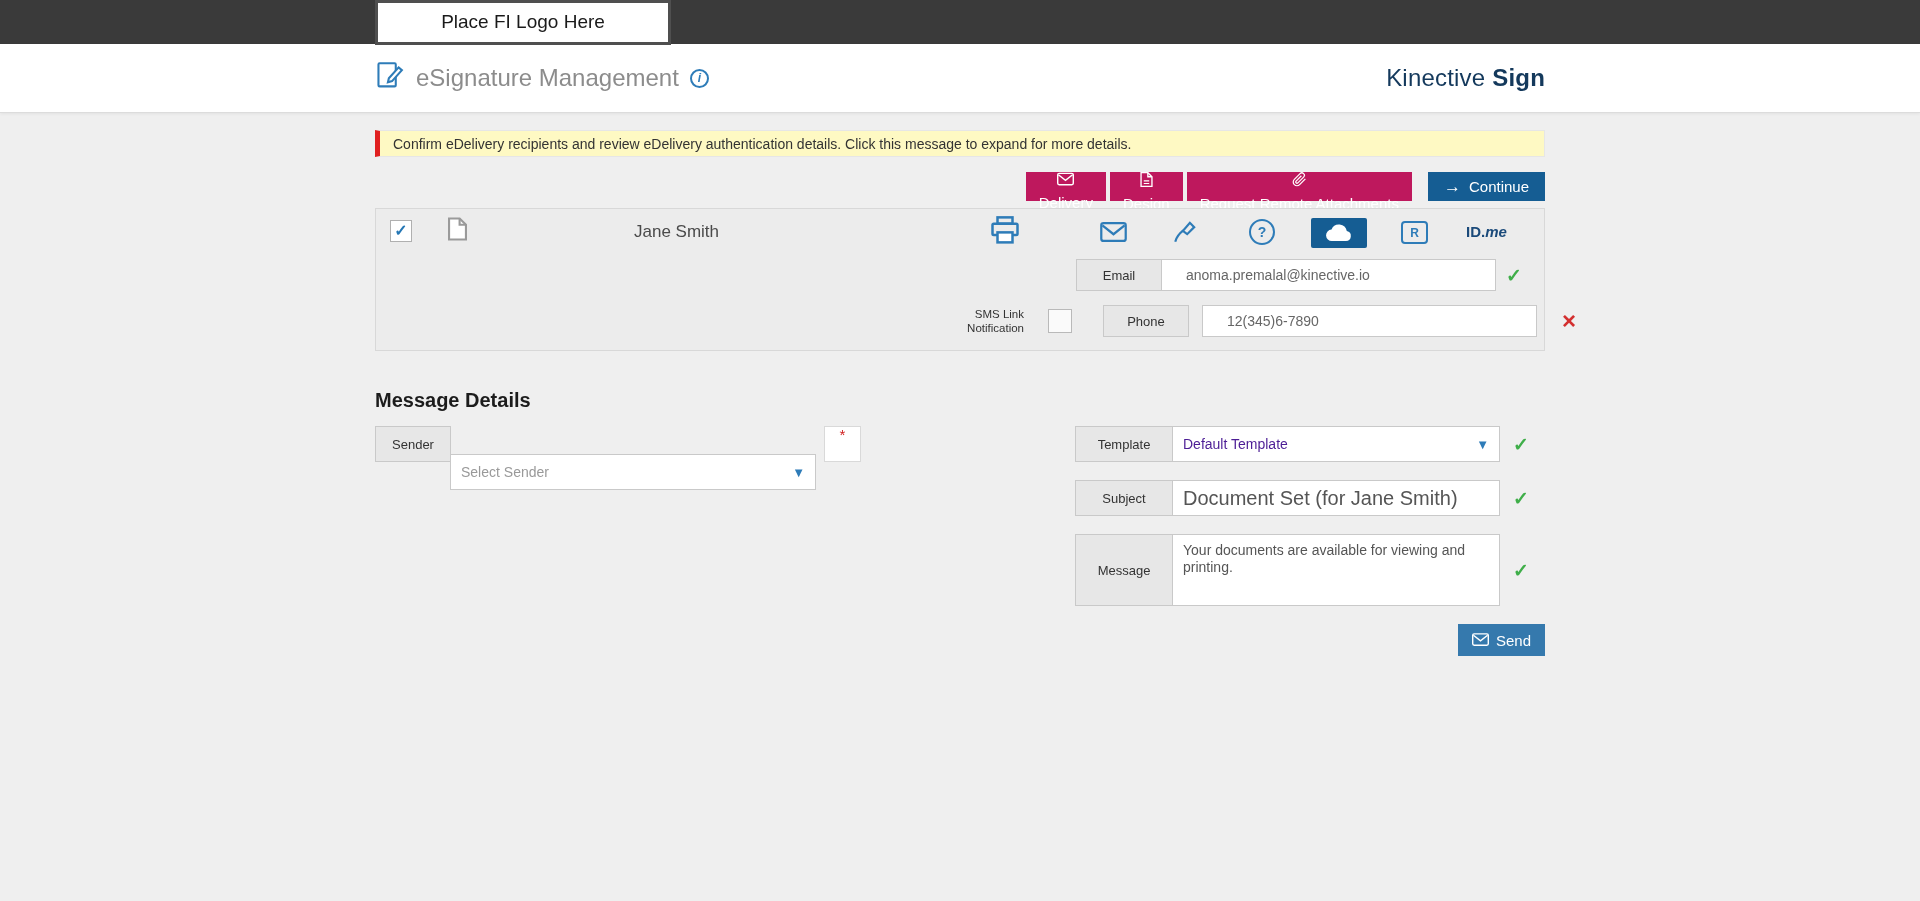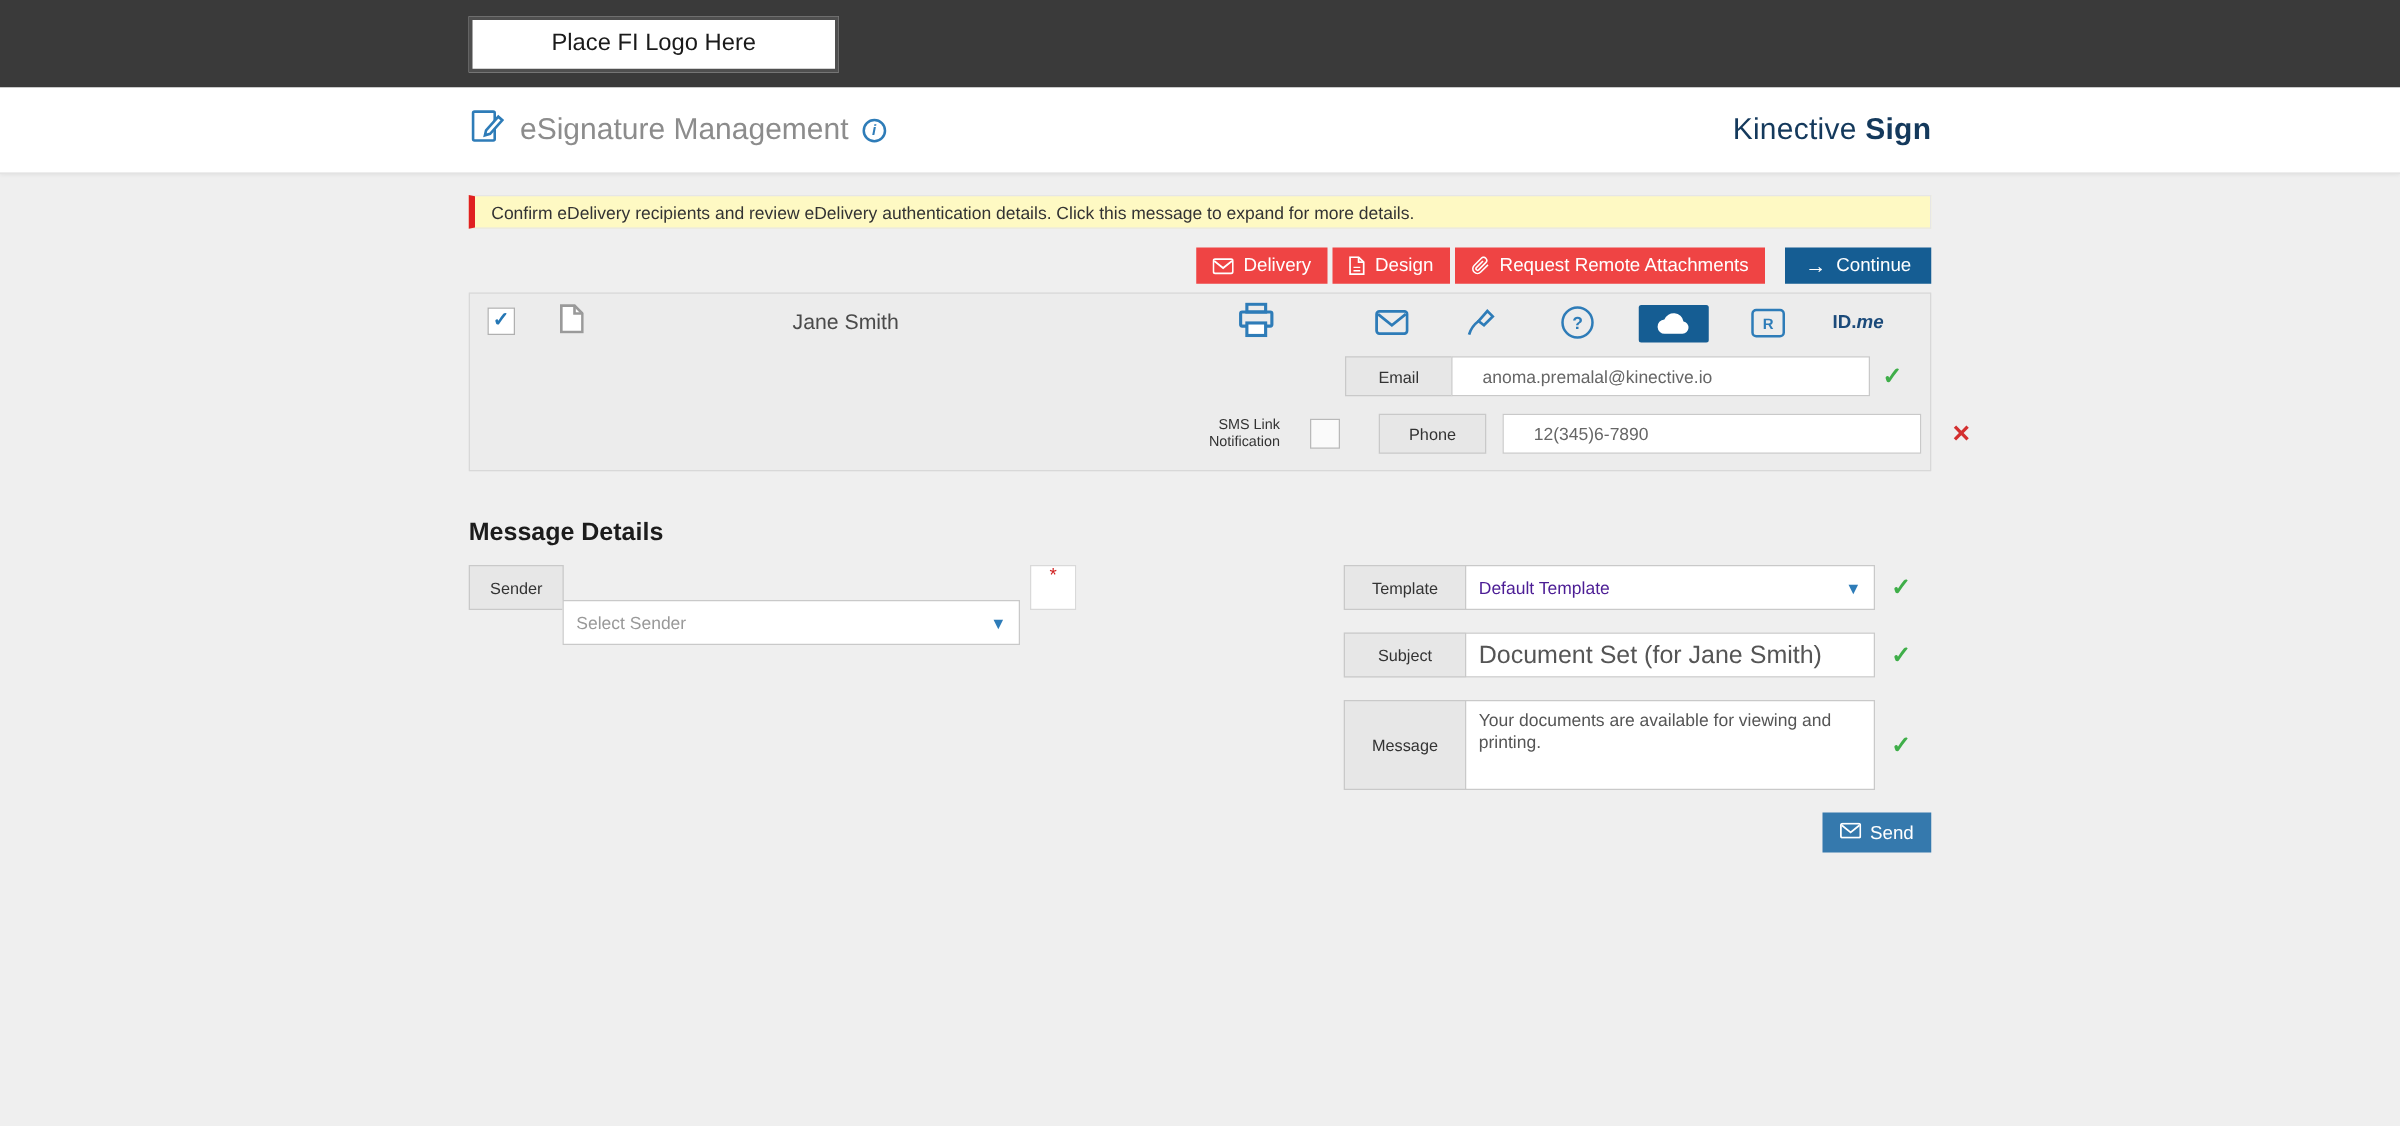--- a/index.html
+++ b/index.html
@@ -6,21 +6,21 @@
   html,body { width: 1920px; height: 901px; }
   body {
     font-family: "Liberation Sans", sans-serif;
     background: #efefef;
     color: #333;
     overflow: hidden;
   }
   .container { width: 1170px; margin: 0 auto; position: relative; }
 
   
-  .topbar { height: 70px; background: #3a3a3a; }
+  .topbar { height: 44px; background: #3a3a3a; }
   .topbar .container { height: 100%; display: flex; align-items: center; justify-content: space-between; }
   .logo-box {
     width: 296px; height: 45px; background: #fff; border: 3px solid #4f4f4f;
     display: flex; align-items: center; justify-content: center;
     font-size: 19px; color: #1a1a1a;
   }
   .topnav { display: flex; align-items: center; gap: 34px; padding-right: 20px; }
   .topnav .nav-item { color: #fff; font-size: 16px; cursor: pointer; white-space: nowrap; }
 
   
@@ -43,21 +43,21 @@
     display: flex; align-items: center; padding-left: 13px;
     font-size: 14px; color: #333; cursor: pointer;
   }
 
   
   .toolbar { margin-top: 15px; display: flex; justify-content: flex-end; align-items: center; gap: 4px; }
   .btn {
     height: 29px; display: flex; align-items: center; gap: 8px;
     padding: 0 13px; color: #fff; font-size: 15px; cursor: pointer; white-space: nowrap;
   }
-  .btn-light { background: #ef4444; }
+  .btn-light { background: #be185d; flex-direction: column; }
   .btn-dark  { background: #155d93; margin-left: 12px; padding: 0 16px; }
   .btn svg { display: block; }
   .arrow-glyph { font-size: 17px; line-height: 1; }
 
   
   .card {
     margin-top: 7px; height: 143px; background: #ececec;
     border: 1px solid #d8d8d8; position: relative;
   }
   .abs { position: absolute; }

